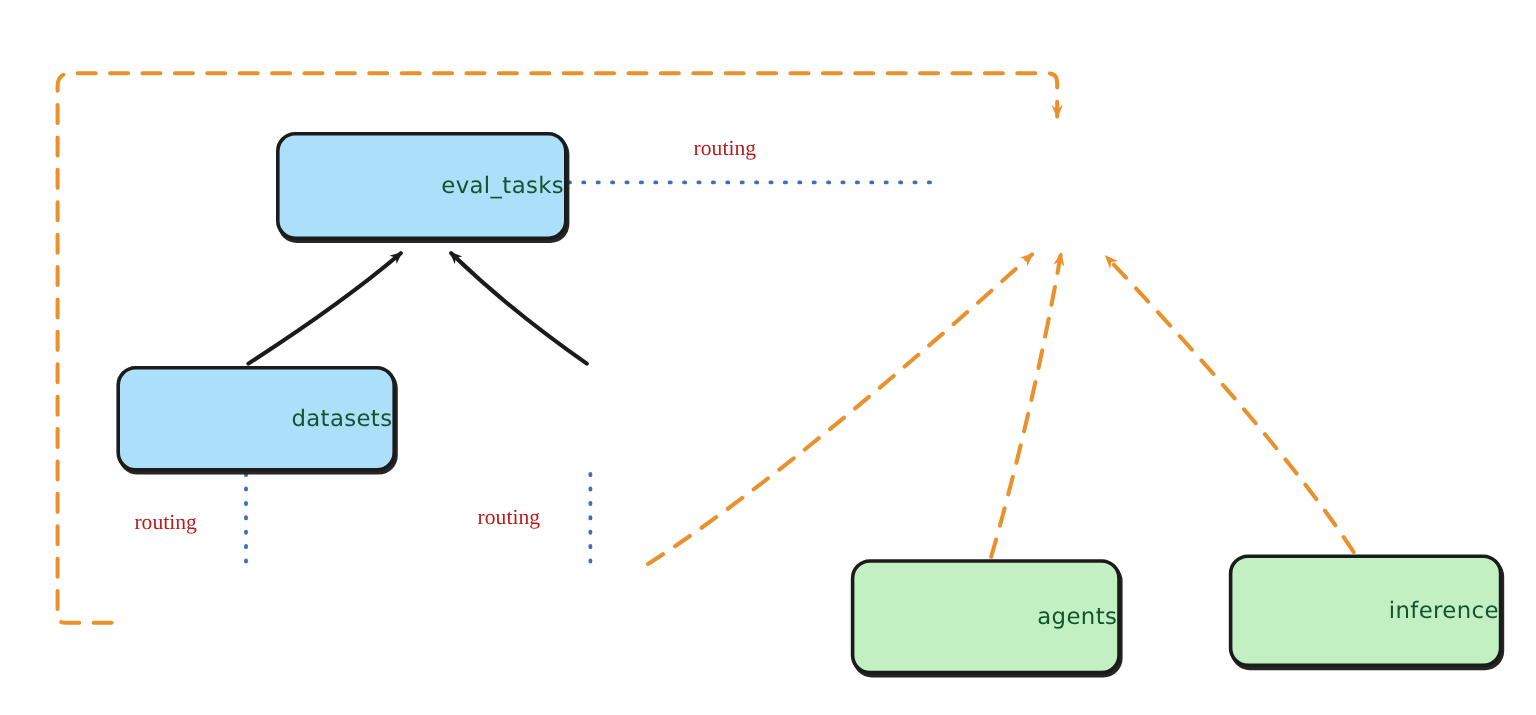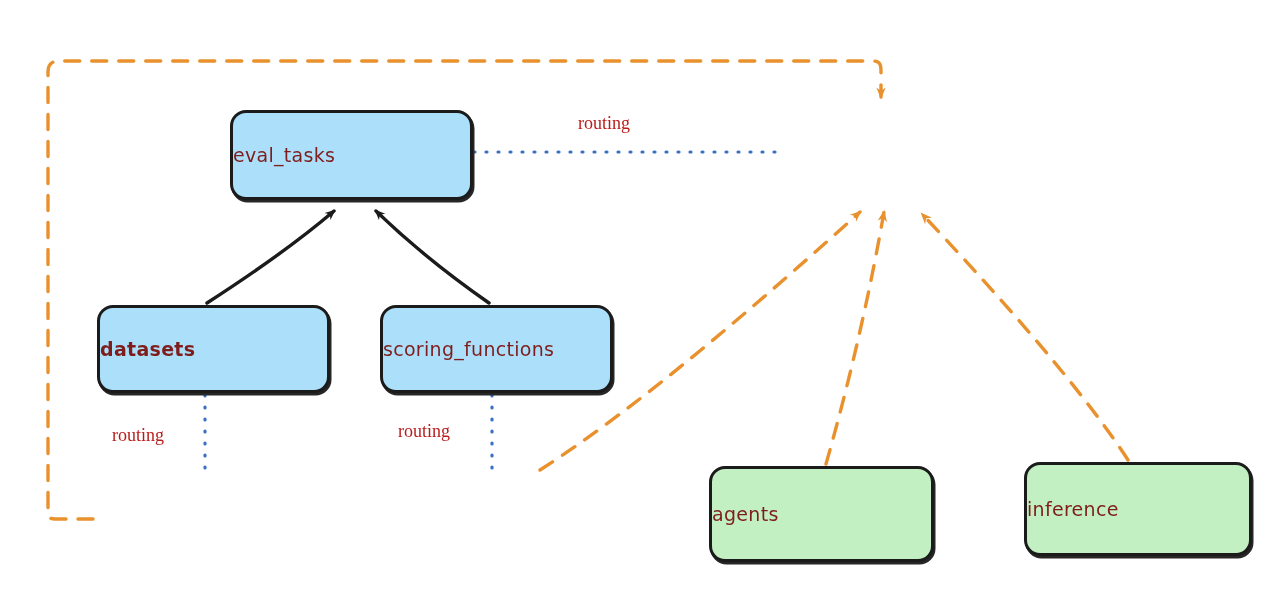--- a/index.html
+++ b/index.html
@@ -23,27 +23,27 @@
     position: absolute;
     top: 0; left: 0;
     width: 1280px;
     height: 596px;
   }
   .node {
     position: absolute;
     box-sizing: border-box;
     display: flex;
     align-items: center;
-    justify-content: flex-start;
+    justify-content: flex-end;
     border: 3px solid #1b1b1b;
     border-radius: 16px;
     box-shadow: 1.5px 2.5px 0 0 #262626;
     font-family: "DejaVu Sans", sans-serif;
     font-size: 19px;
-    color: #7f1d1d;
+    color: #14532d;
     letter-spacing: 0.3px;
     z-index: 5;
   }
   .node.api   { background: #ace0fa; }
   .node.prov  { background: #c2f0c2; }
   .edge-label {
     position: absolute;
     font-family: Liberation Serif, serif;
     font-size: 18px;
     color: #b91c1c;
@@ -85,27 +85,24 @@
     <path d="M 826 464 C 850 380, 870 292, 884 212" fill="none" stroke="#e8912d" stroke-width="3.4" stroke-linecap="round" stroke-dasharray="15 12" marker-end="url(#arrow-orange)"></path>
 
     <path d="M 1128 460 C 1080 386, 990 286, 922 214" fill="none" stroke="#e8912d" stroke-width="3.4" stroke-linecap="round" stroke-dasharray="15 12" marker-end="url(#arrow-orange)"></path>
   </svg>
 
   <div class="node api" style="left:230px; top:110px; width:243px; height:90px;">
     <span>eval_tasks</span>
   </div>
 
 
-  <div class="node api" style="left:97px; top:305px; width:233px; height:88px;font-weight:bold;">
+  <div class="node api" style="left:97px; top:305px; width:233px; height:88px;">
     <span>datasets</span>
   </div>
 
-  <div class="node api" style="left:380px; top:305px; width:233px; height:88px;">
-    <span>scoring_functions</span>
-  </div>
 
 
 
   <div class="node prov" style="left:709px; top:466px; width:225px; height:96px;">
     <span>agents</span>
   </div>
 
   <div class="node prov" style="left:1024px; top:462px; width:228px; height:94px;">
     <span>inference</span>
   </div>

